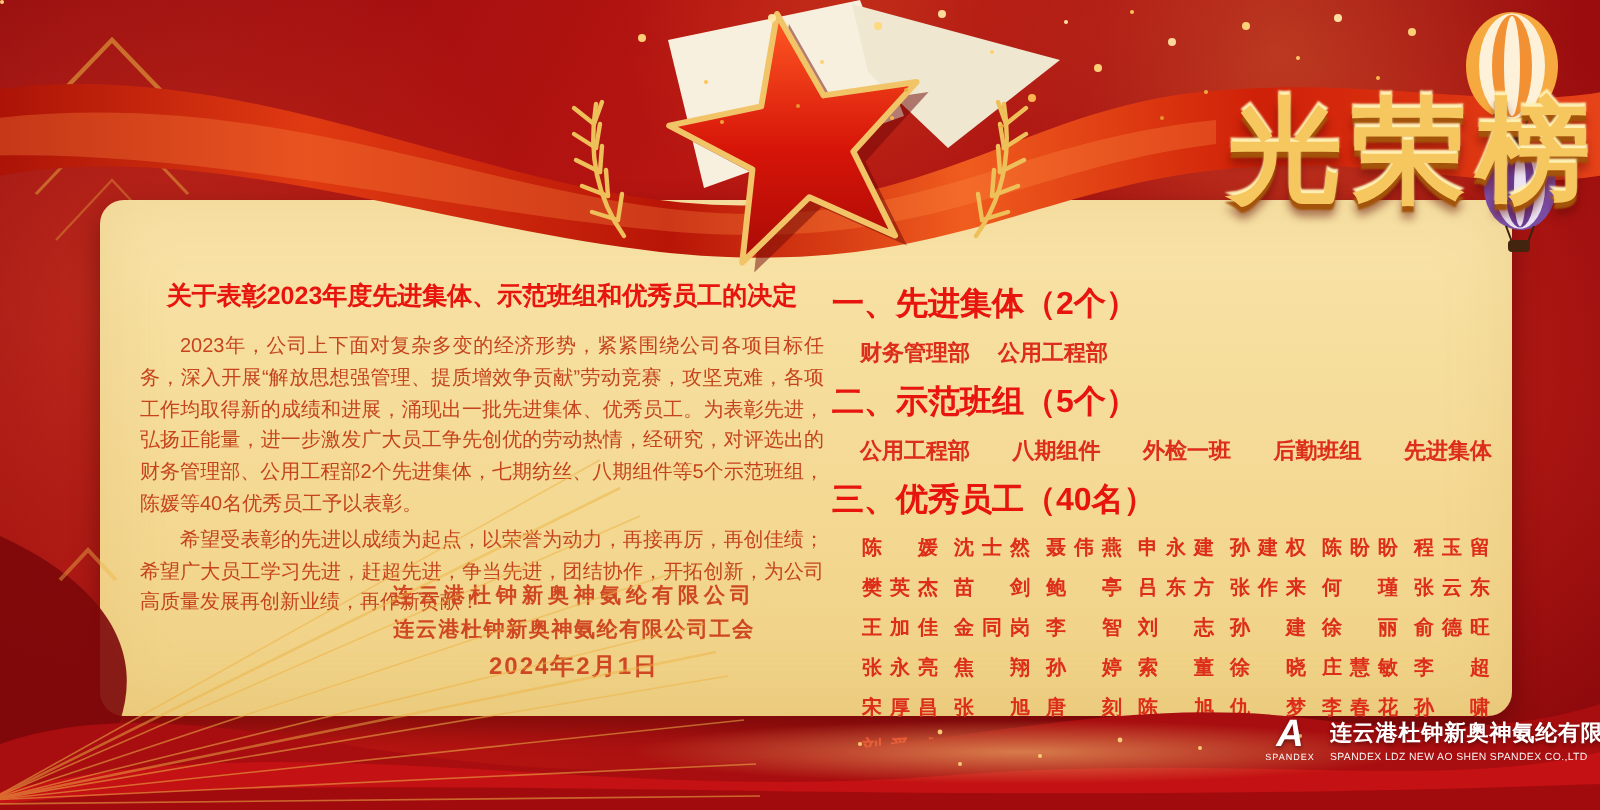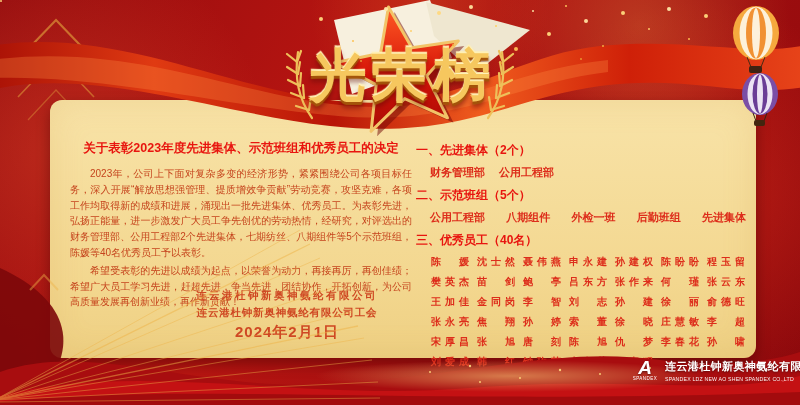--- a/index.html
+++ b/index.html
@@ -18,31 +18,31 @@
     background:linear-gradient(180deg,#f8e3a8,#f3d78f 70%,#eed083);
     box-shadow:0 6px 14px rgba(60,0,0,.45), inset 0 0 34px rgba(205,150,60,.18);
   }
   .left-col{position:absolute;left:20px;top:40px;width:342px;bottom:8px;}
   .doc-heading{font-size:12.5px;font-weight:bold;color:#e8150f;text-align:center;white-space:nowrap;}
   .doc-body{margin-top:9px;font-size:10px;line-height:1.58;color:#c5441d;text-align:justify;font-weight:normal;}
   .doc-body p{margin:0 0 2px;text-indent:2em;}
   .signature{position:absolute;right:34px;bottom:8px;text-align:center;color:#cf4823;font-weight:bold;}
   .sig-line1{font-size:10.5px;letter-spacing:2.5px;}
   .sig-line2{font-size:10.5px;letter-spacing:.8px;margin-top:3px;}
-  .sig-date{font-size:15px;margin-top:3px;letter-spacing:1px;}
+  .sig-date{font-size:12px;margin-top:3px;letter-spacing:1px;}
   .right-col{position:absolute;left:366px;top:42px;width:332px;}
   .section{margin-bottom:7px;}
-  .sec-heading{font-size:12px;font-weight:bold;color:#e8150f;margin-bottom:6px;}
+  .sec-heading{font-size:16px;font-weight:bold;color:#e8150f;margin-bottom:6px;}
   .items-row{display:flex;gap:14px;font-size:11px;font-weight:bold;color:#dd2d1b;padding-left:14px;margin-bottom:4px;}
   .items-row.spread{justify-content:space-between;gap:0;padding-right:2px;}
   .names-grid{display:grid;grid-template-columns:repeat(7,1fr);row-gap:6px;column-gap:2px;
     padding-left:12px;margin-top:2px;font-size:10px;font-weight:bold;color:#dd2d1b;}
   .name{text-align:justify;text-align-last:justify;padding:0 3px;}
   .main-title{
-    position:absolute;left:0;top:38px;width:100%;text-align:center;z-index:9;pointer-events:none;
+    position:absolute;left:0;top:38px;width:100%;text-align:right;z-index:9;pointer-events:none;
     font-size:57px;font-weight:bold;letter-spacing:5px;text-indent:5px;color:#f6c75e;
     text-shadow:0 -2px 1px #fff1b6, 0 3px 1px #a3540a, 0 6px 5px rgba(95,10,5,.55);
   }
   .sparkles{
     position:absolute;left:0;top:0;width:2px;height:2px;border-radius:50%;background:#ffd97e;
     z-index:8;pointer-events:none;opacity:.95;
     box-shadow:
       320px 18px 0 1px #ffd97e, 352px 40px 0 0 #ffc14f, 385px 8px 0 1px #ffe9a8,
       410px 30px 0 0 #ffcf6a, 438px 12px 0 1px #ffd97e, 452px 44px 0 0 #f0a93c,
       470px 6px 0 1px #ffe3a0, 495px 25px 0 0 #ffd061, 515px 48px 0 1px #ffbf55,

